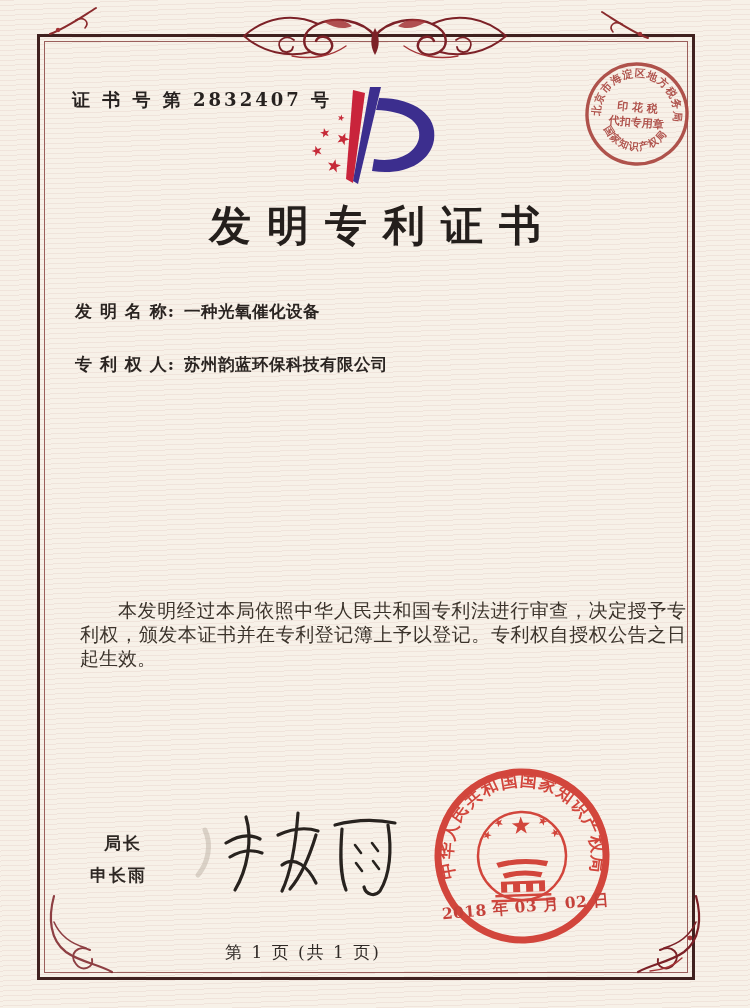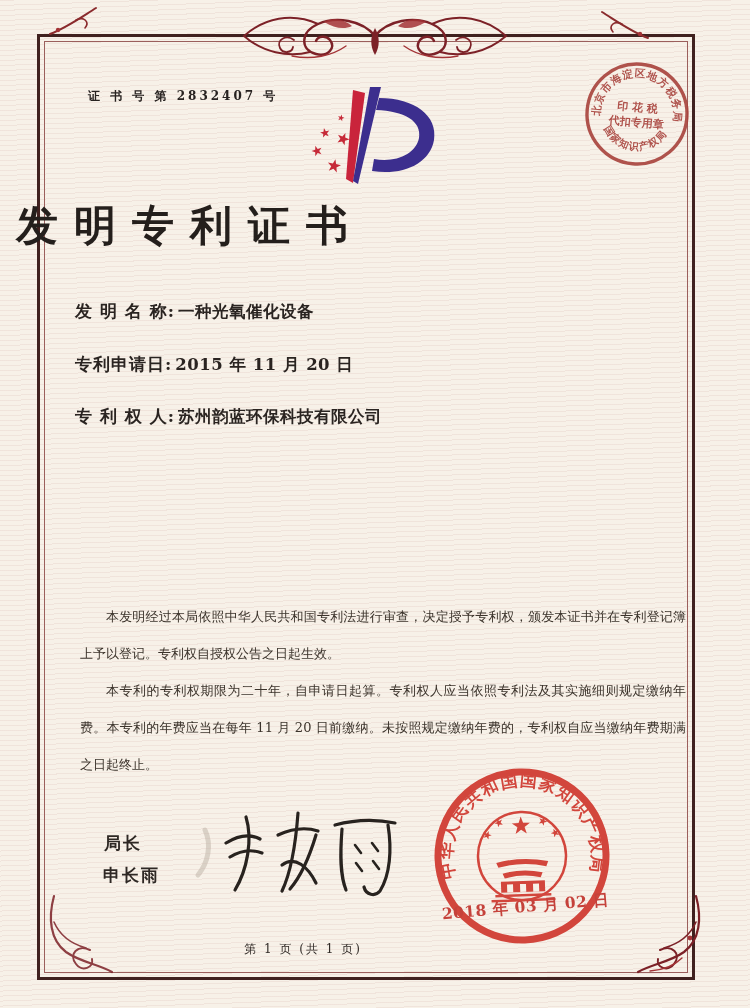--- a/index.html
+++ b/index.html
@@ -14,37 +14,37 @@
     background-image:repeating-linear-gradient(178deg,
       rgba(213,174,168,0.20) 0px, rgba(213,174,168,0.20) 1px,
       rgba(247,241,232,0) 1px, rgba(247,241,232,0) 5px);
   }
   .abs { position:absolute; }
   
   .frame-outer { left:37px; top:34px; width:658px; height:946px;
     border:3px solid #40211f; }
   .frame-inner { left:44px; top:41px; width:644px; height:932px;
     border:1px solid #9b5f5c; }
-  .cert-no { left:72px; top:88px; font-size:12px; font-weight:bold;
-    letter-spacing:3px; color:#272220;margin-left:16px; }
-  .title { left:0; width:694px; top:198px; 
+  .cert-no { left:72px; top:88px; font-size:18px; font-weight:bold;
+    letter-spacing:3px; color:#272220; }
+  .title { left:0; width:750px; top:198px; text-align:center;
     font-size:42px; font-weight:bold; letter-spacing:16px; text-indent:16px;
     color:#241f1c; }
   .fields { left:75px; top:300px; width:600px; }
   .field-row { height:22px; margin-bottom:30.5px; font-size:17px;
     font-weight:bold; color:#2a2421; white-space:nowrap; }
   .field-label { letter-spacing:1px; }
-  .field-value { margin-left:3px; letter-spacing:0.5px; font-size:16.5px; }
-  .paras { left:80px; top:598px; width:606px; font-size:13px;
-    line-height:37px; color:#3b332b; text-align:justify; }
+  .field-value { margin-left:9px; letter-spacing:0.5px; font-size:16.5px; }
+  .paras { left:80px; top:598px; width:606px; font-size:19px;
+    line-height:24px; color:#3b332b; text-align:justify; }
   .paras p { text-indent:2em; }
   .sig-title { left:104px; top:832px; font-size:17px; font-weight:bold; letter-spacing:2px; }
-  .sig-name  { left:103px; top:864px; font-size:17px; font-weight:bold; letter-spacing:2px; }
+  .sig-name  { left:90px; top:864px; font-size:17px; font-weight:bold; letter-spacing:2px; }
   .footer { left:0; width:606px; top:941px; text-align:center;
-    font-size:12px; letter-spacing:2px; color:#302a26; }
+    font-size:17px; letter-spacing:2px; color:#302a26; }
   .seal-office { left:432px; top:766px; width:180px; height:180px;
     transform:rotate(-2deg); opacity:0.93; }
   .seal-tax { left:582px; top:59px; width:110px; height:110px;
     transform:rotate(5deg); opacity:0.9; }
   .logo { left:290px; top:84px; width:170px; height:108px; }
   .signature-svg { left:150px; top:795px; width:260px; height:105px; }
   .orn { color:#7c2127; }
   svg text { font-family:"DejaVu Serif","Liberation Serif",serif; }
 </style>
 </head>
@@ -125,30 +125,26 @@
     </g>
   </svg>
 
   <div class="abs title">发明专利证书</div>
 
   <div class="abs fields">
     <div class="field-row">
       <span class="field-label">发 明 名 称:</span><span class="field-value">一种光氧催化设备</span>
     </div>
     <div class="field-row">
-      <span class="field-label">专利申请日:</span><span class="field-value">2015 年 11 月 20 日</span>
-    </div>
-    <div class="field-row">
       <span class="field-label">专 利 权 人:</span><span class="field-value">苏州韵蓝环保科技有限公司</span>
     </div>
   </div>
 
   <div class="abs paras">
     <p>本发明经过本局依照中华人民共和国专利法进行审查，决定授予专利权，颁发本证书并在专利登记簿上予以登记。专利权自授权公告之日起生效。</p>
-    <p>本专利的专利权期限为二十年，自申请日起算。专利权人应当依照专利法及其实施细则规定缴纳年费。本专利的年费应当在每年 11 月 20 日前缴纳。未按照规定缴纳年费的，专利权自应当缴纳年费期满之日起终止。</p>
   </div>
 
   <div class="abs sig-title">局长</div>
   <div class="abs sig-name">申长雨</div>
 
   <svg class="abs signature-svg" viewBox="0 0 260 105">
     <g fill="none" stroke="#17120f" stroke-width="3.2" stroke-linecap="round" opacity="0.92">
       <path stroke="#b7aba0" stroke-width="5" opacity="0.5" d="M55 35 C62 50 58 68 48 80"></path>
       <path d="M96 22 C103 45 97 75 85 95"></path>
       <path d="M76 48 Q95 36 110 44"></path>

